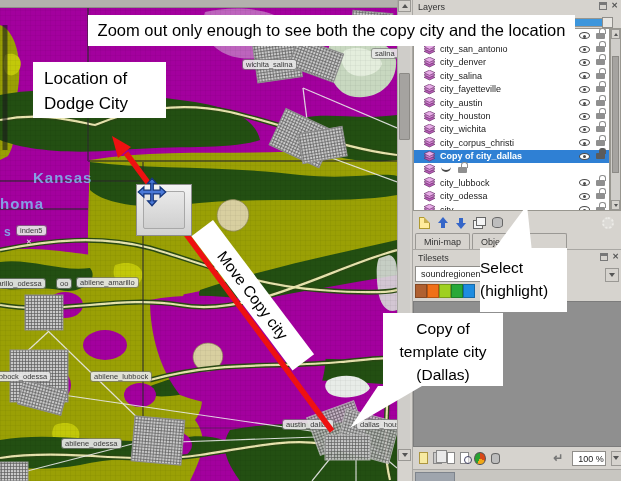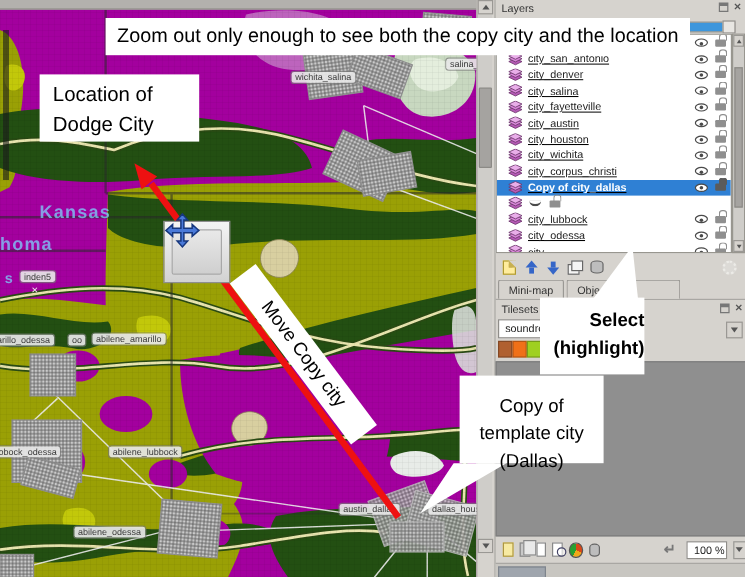--- a/index.html
+++ b/index.html
@@ -45,21 +45,21 @@
   .hd-icons{position:absolute;right:3px;top:2px;display:flex;gap:4px;}
   .ic-restore{width:8px;height:8px;border:1px solid #777;border-top:3px solid #777;}
   .ic-close{font-size:8px;line-height:8px;color:#555;font-weight:bold;}
 
   
   #opacity-slider{position:absolute;left:3px;top:18px;width:197px;height:9px;background:#bfbdb9;border:1px solid #98968f;}
   #opacity-fill{position:absolute;left:0;top:0;height:7px;width:186px;background:#3d96dc;}
   #opacity-handle{position:absolute;right:-1px;top:-2px;width:11px;height:11px;background:#e8e6e2;border:1px solid #8f8d89;}
 
   
-  #layer-list{position:absolute;left:0;top:28px;width:197px;height:183px;background:#fff;border:1px solid #98968f;overflow:hidden;text-decoration:underline;}
+  #layer-list{position:absolute;left:0;top:28px;width:197px;height:183px;background:#fff;border:1px solid #98968f;overflow:hidden;}
   .lrow{display:flex;align-items:center;height:13.4px;padding-left:9px;font-size:9px;color:#222;white-space:nowrap;}
   .lrow .lg{width:13px;height:11px;margin-right:4px;flex:none;}
   .lrow .lname{flex:1;overflow:hidden;}
   .lrow.sel{background:#2f80d4;color:#fff;font-weight:bold;}
   .eye{position:relative;width:11px;height:7px;border:1px solid #4a4a4a;border-radius:50%;margin-right:6px;flex:none;background:#fff;}
   .eye::after{content:'';position:absolute;left:3px;top:1.5px;width:3px;height:3px;border-radius:50%;background:#4a4a4a;}
   .crescent{width:10px;height:5px;border-bottom:2px solid #4a4a4a;border-radius:0 0 8px 8px;margin:0 7px 0 1px;flex:none;}
   .lock{position:relative;width:9px;height:6px;background:#8f8f8f;border-radius:1px;margin-right:4px;flex:none;}
   .lock::before{content:'';position:absolute;left:3px;top:-5px;width:5px;height:5px;border:1.5px solid #8f8f8f;
                 border-bottom:none;border-radius:3px 3px 0 0;}
@@ -120,22 +120,22 @@
   #zoom-drop{width:13px;height:15px;background:#d6d3ce;border:1px solid #9a9894;display:flex;align-items:center;justify-content:center;}
   #bottom-strip{position:absolute;left:0;top:469px;width:209px;height:12px;background:#c8c6c1;border-top:1px solid #a9a7a3;}
   #bottom-strip .seg{position:absolute;left:2px;top:2px;width:40px;height:10px;background:#9fa5ad;border:1px solid #7e848c;}
 
   
   .callout{position:absolute;background:#fff;color:#000;z-index:41;}
   #co-banner{left:88px;top:15px;width:487px;height:31px;font-size:16.5px;display:flex;align-items:center;justify-content:center;}
   #co-location{left:33px;top:62px;width:133px;height:56px;font-size:17px;line-height:25px;padding:4px 0 0 11px;}
   #co-move{left:213px;top:212px;width:168px;height:27px;font-size:15.5px;display:flex;align-items:center;justify-content:center;
            transform:rotate(53deg);transform-origin:0 0;z-index:18;}
-  #co-copy{left:383px;top:313px;width:120px;height:73px;font-size:15.5px;line-height:23px;text-align:center;padding-top:14px;}
-  #co-select{left:450px;top:248px;width:87px;height:64px;font-size:15.5px;line-height:23px;text-align:right;padding-top:8px;font-weight:bold;}
+  #co-copy{left:383px;top:313px;width:120px;height:73px;font-size:15.5px;line-height:23px;text-align:center;padding-top:4px;}
+  #co-select{left:480px;top:248px;width:87px;height:64px;font-size:15.5px;line-height:23px;text-align:left;padding-top:8px;}
   #wedges{position:absolute;left:0;top:0;z-index:40;pointer-events:none;}
 </style>
 </head>
 <body>
 
 <div id="app">
 
   <svg width="0" height="0" style="position:absolute">
     <defs>
       <symbol id="lgsym" viewBox="0 0 13 11">

